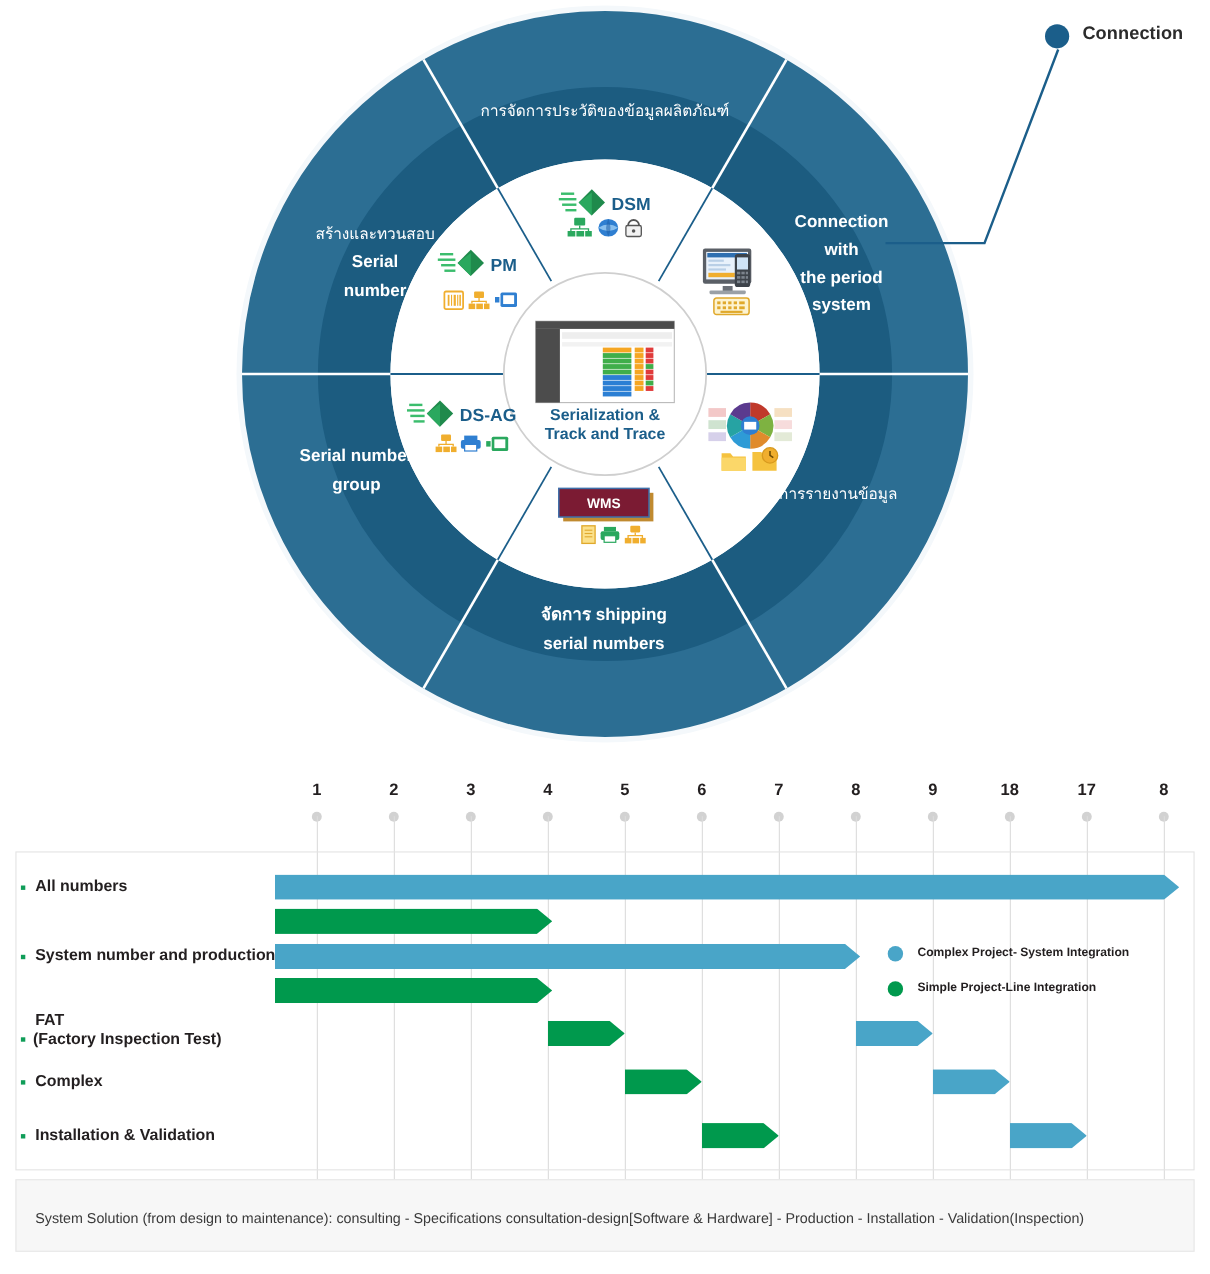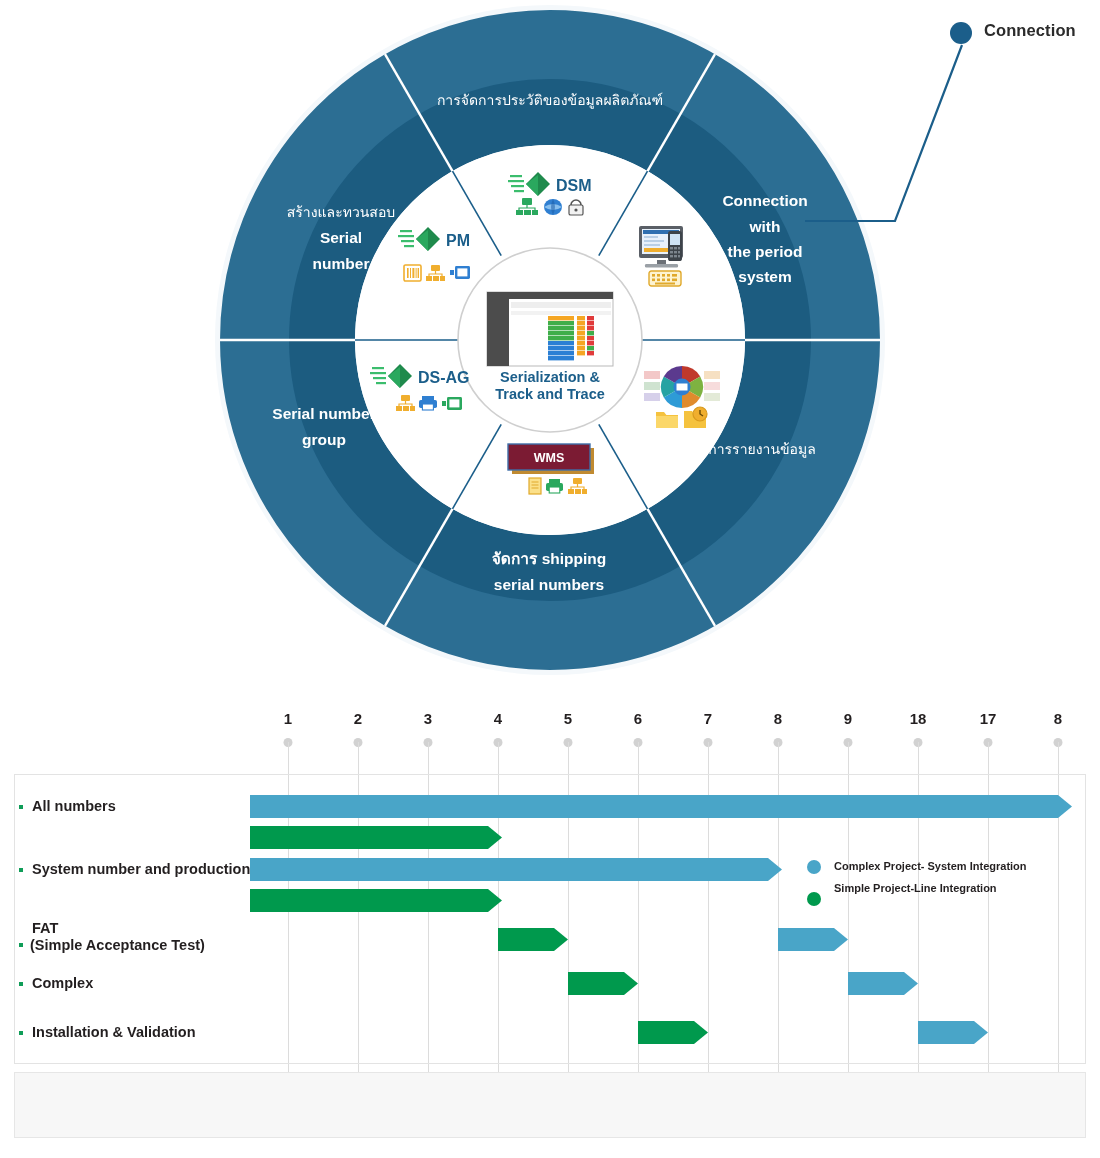--- a/index.html
+++ b/index.html
@@ -433,21 +433,21 @@
     <div class="plot-box"></div>
 
     <div class="row-bullet" style="top:115px"></div>
     <div class="row-label" style="top:108px">All numbers</div>
 
     <div class="row-bullet" style="top:178px"></div>
     <div class="row-label" style="top:171px">System number and production</div>
 
     <div class="row-bullet" style="top:253px"></div>
     <div class="row-label" style="top:230px">FAT</div>
-    <div class="row-label" style="top:247px;left:30px">(Simple Acceptance Test)</div>
+    <div class="row-label" style="top:247px;left:30px">(Factory Inspection Test)</div>
 
     <div class="row-bullet" style="top:292px"></div>
     <div class="row-label" style="top:285px">Complex</div>
 
     <div class="row-bullet" style="top:341px"></div>
     <div class="row-label" style="top:334px">Installation &amp; Validation</div>
 
     <div class="bar blue arrow" style="left:250px;top:105px;width:822px"></div>
     <div class="bar green arrow" style="left:250px;top:136px;width:252px"></div>
 
@@ -459,18 +459,19 @@
 
     <div class="bar green arrow" style="left:568px;top:282px;width:70px"></div>
     <div class="bar blue arrow" style="left:848px;top:282px;width:70px"></div>
 
     <div class="bar green arrow" style="left:638px;top:331px;width:70px"></div>
     <div class="bar blue arrow" style="left:918px;top:331px;width:70px"></div>
 
     <div class="legend-dot" style="left:807px;top:170px;background:#49a5c8"></div>
     <div class="legend-item" style="left:834px;top:170px">Complex Project- System Integration</div>
     <div class="legend-dot" style="left:807px;top:202px;background:#00994d"></div>
-    <div class="legend-item" style="left:834px;top:192px">Simple Project-Line  Integration</div>
+    <div class="legend-item" style="left:834px;top:202px">Simple Project-Line  Integration</div>
 
     <div class="footer-band"></div>
+    <div class="footer-text">System Solution (from design to maintenance): consulting - Specifications consultation-design[Software &amp; Hardware] - Production - Installation - Validation(Inspection)</div>
   </div>
 
 </div>
 
 </body></html>

